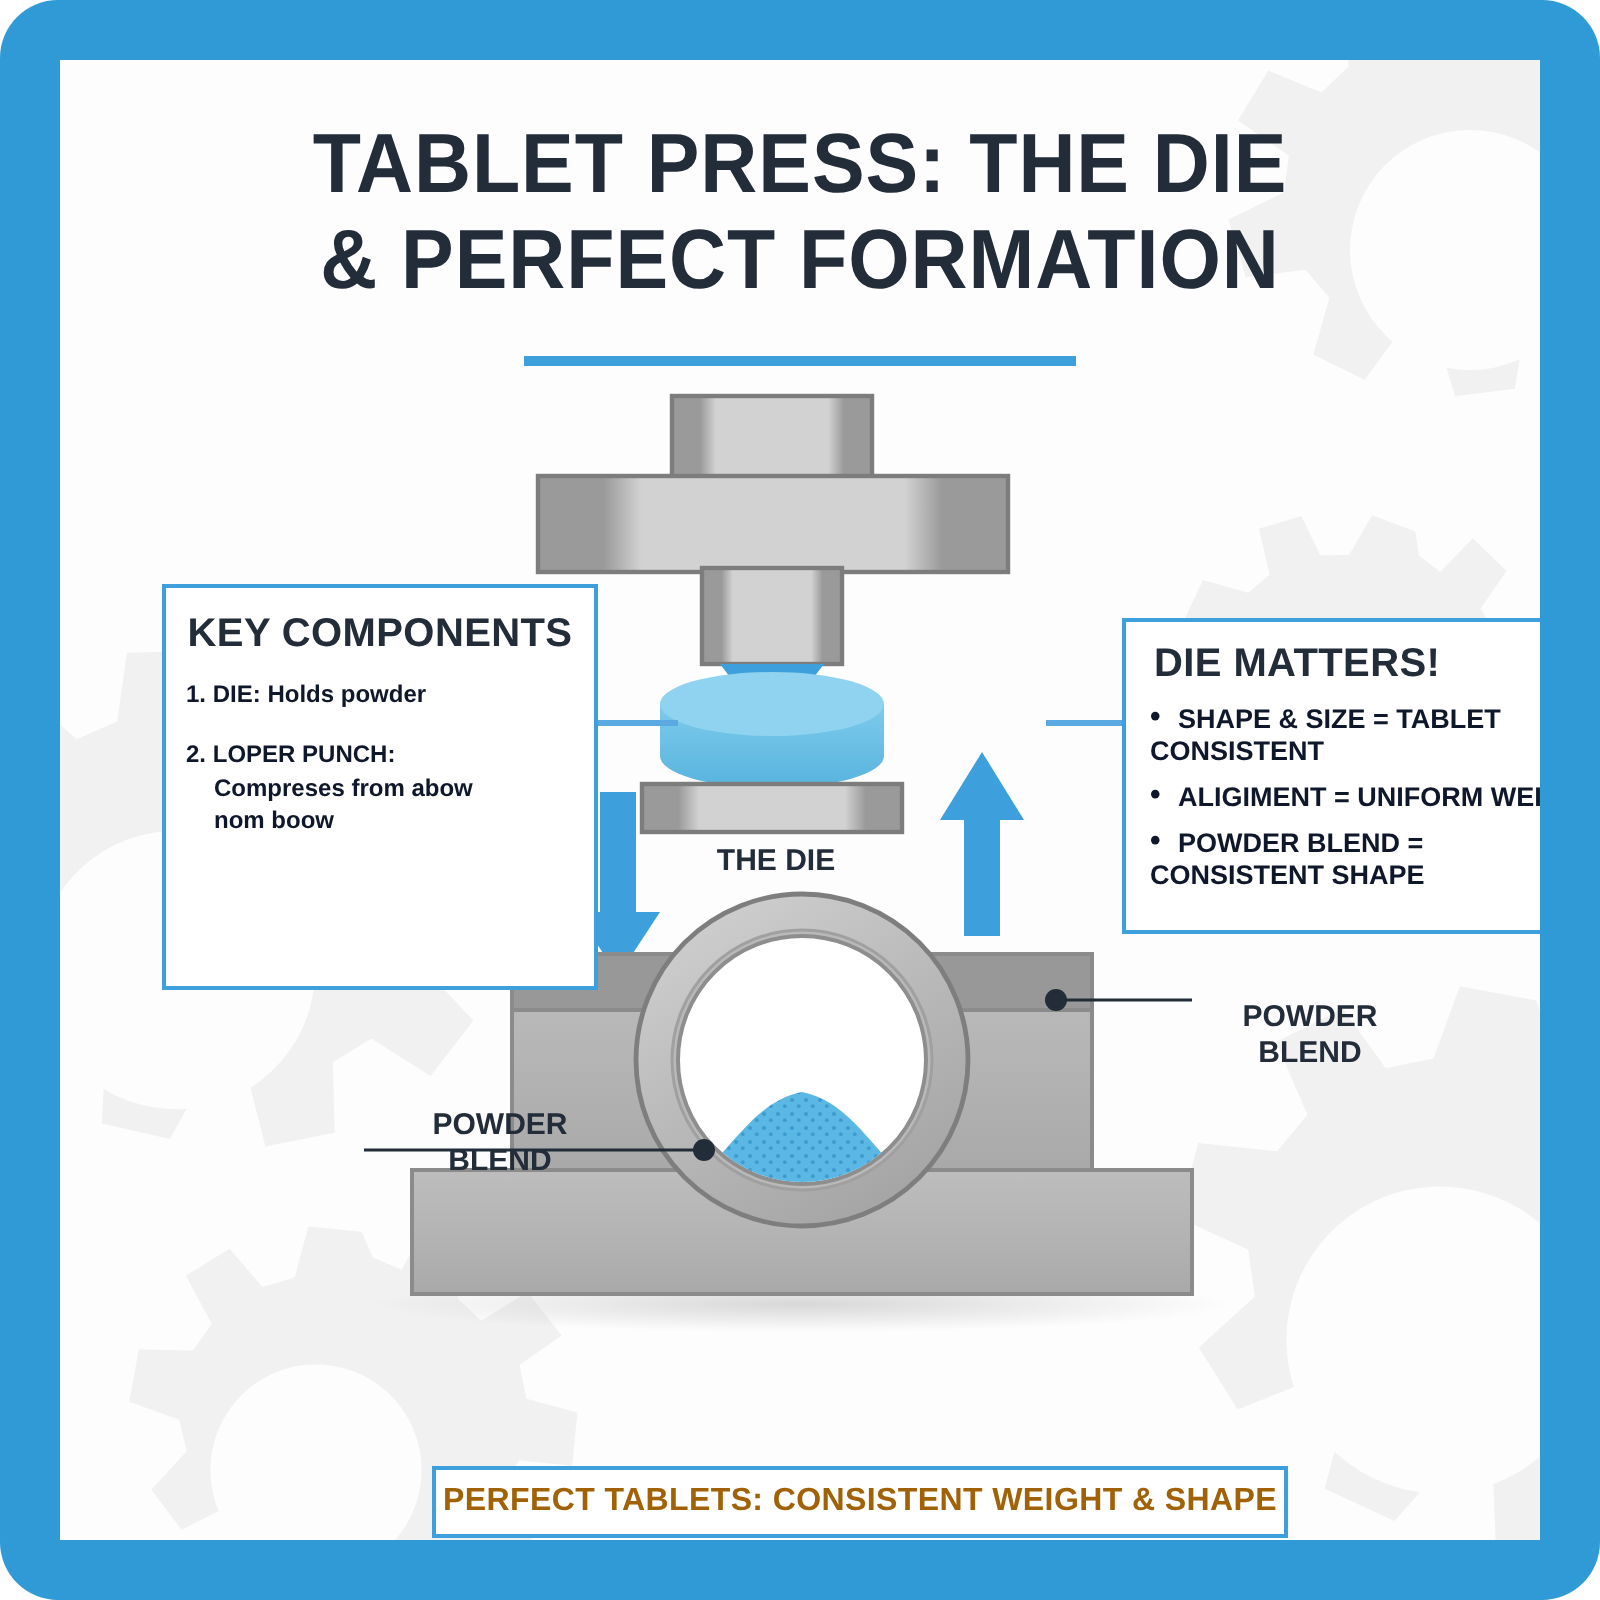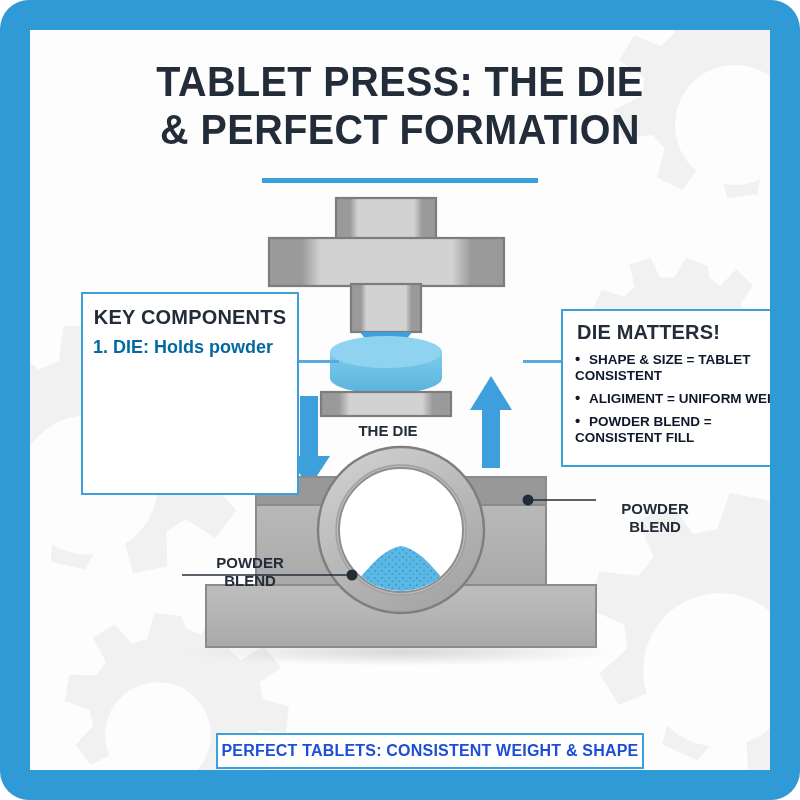--- a/index.html
+++ b/index.html
@@ -19,35 +19,35 @@
     transform:scaleX(.94);transform-origin:center;}
   .title-rule{position:absolute;left:50%;transform:translateX(-50%);top:148px;
     width:276px;height:5px;background:#3d9fdb;z-index:3;}
 
   
   .box{position:absolute;background:#ffffff;border:2px solid #3d9fdb;box-sizing:border-box;z-index:4;}
   .box-title{color:#232c39;font-size:20px;font-weight:bold;letter-spacing:.2px;}
 
   #key-box{left:51px;top:262px;width:218px;height:203px;padding:12px 10px 0 10px;}
   #key-box .box-title{display:block;text-align:center;margin:0 0 10px 0;}
-  .kc-item{color:#0369a1;font-size:18px;font-weight:bold;line-height:17px;margin-bottom:13px;}
+  .kc-item{color:#0f172a;font-size:12px;font-weight:bold;line-height:17px;margin-bottom:13px;}
   .kc-item .reg{font-weight:bold;}
   .kc-sub{display:block;text-align:right;font-weight:bold;padding-right:6px;}
   .kc-sub2{display:block;font-weight:bold;padding-left:14px;line-height:16px;}
 
   #die-box{left:531px;top:279px;width:220px;height:158px;padding:10px 8px 0 12px;}
   #die-box .box-title{display:block;margin:0 0 8px 2px;}
   .dm-list{list-style:none;margin:0;padding:0;}
   .dm-list li{position:relative;color:#0f172a;font-size:13.5px;font-weight:bold;
     line-height:16px;margin-bottom:7px;padding-left:14px;white-space:nowrap;}
   .dm-list li::before{content:"\2022";position:absolute;left:0;top:-1px;font-size:15px;}
 
   #footer-box{left:186px;top:703px;width:428px;height:36px;z-index:4;display:flex;
     align-items:center;justify-content:center;}
-  #footer-box span{color:#1d4ed8;font-size:16px;font-weight:bold;letter-spacing:.2px;}
+  #footer-box span{color:#a16207;font-size:16px;font-weight:bold;letter-spacing:.2px;}
 
   
   .stub{position:absolute;background:#5aa9e0;height:3px;z-index:4;}
   #stub-left{left:269px;top:330px;width:40px;}
   #stub-right{left:493px;top:330px;width:38px;}
 
   
   .machine{position:absolute;inset:0;z-index:2;}
 
   
@@ -191,35 +191,41 @@
     <div class="box" id="key-box">
       <span class="box-title">KEY COMPONENTS</span>
 
       <div class="kc-item">
         <span>1.</span>
         <span>DIE:</span>
         <span class="reg">Holds powder</span>
       </div>
 
 
+      <div class="kc-item" style="margin-bottom:0;">
+        <span>2.</span>
+        <span>LOPER PUNCH:</span>
+        <span class="kc-sub2">Compreses from abow</span>
+        <span class="kc-sub2">nom boow</span>
+      </div>
     </div>
 
     <div class="box" id="die-box">
       <span class="box-title">DIE MATTERS!</span>
       <ul class="dm-list">
         <li>
           <span>SHAPE &amp; SIZE = TABLET</span><br>
           <span style="display:inline-block;margin-left:-14px;">CONSISTENT</span>
         </li>
         <li>
           <span>ALIGIMENT = UNIFORM WEIGHT</span>
         </li>
         <li>
           <span>POWDER BLEND =</span><br>
-          <span style="display:inline-block;margin-left:-14px;">CONSISTENT FILL</span>
+          <span style="display:inline-block;margin-left:-14px;">CONSISTENT SHAPE</span>
         </li>
       </ul>
     </div>
 
     <div class="box" id="footer-box">
       <span>PERFECT TABLETS: CONSISTENT WEIGHT &amp; SHAPE</span>
     </div>
 
   </div>
 </div>

